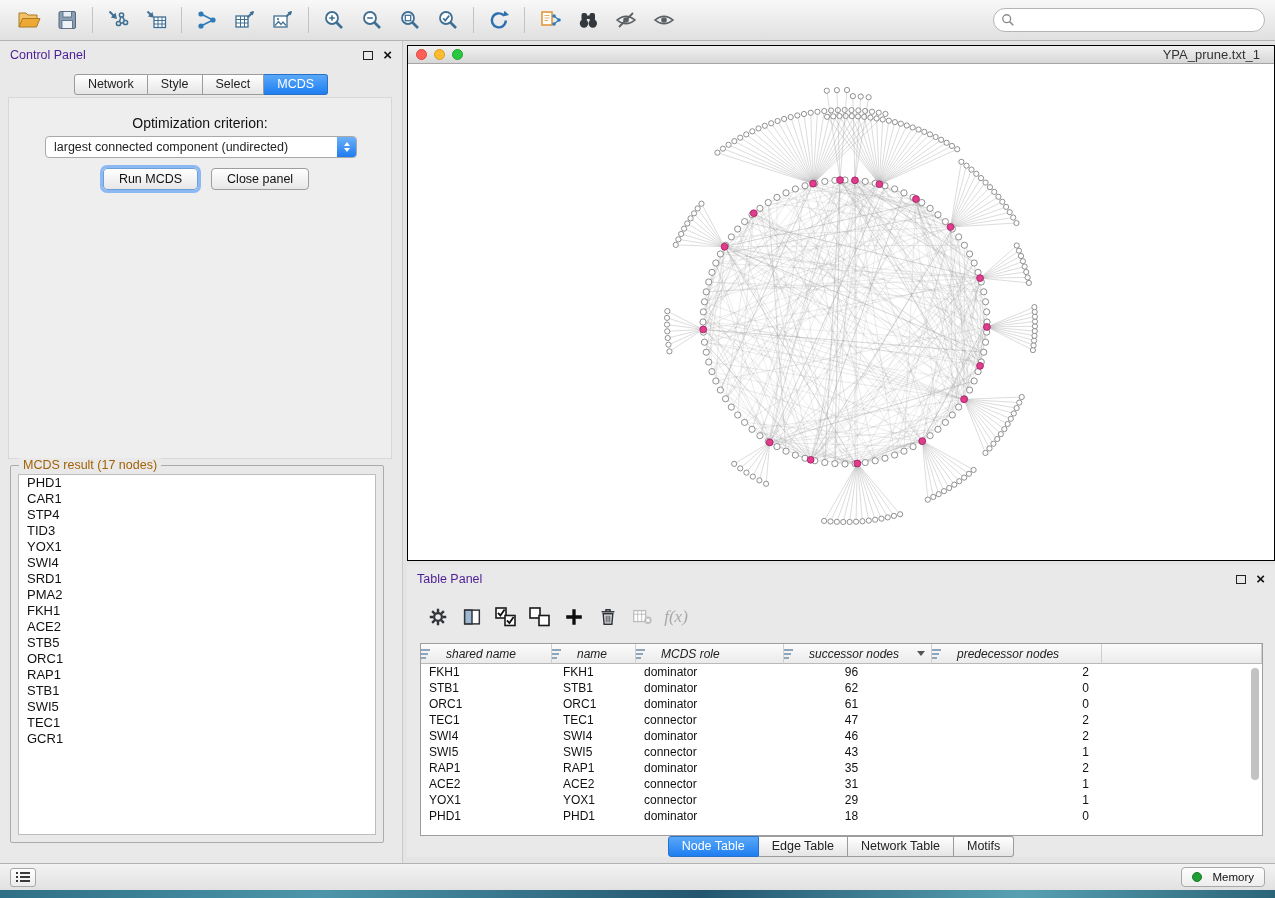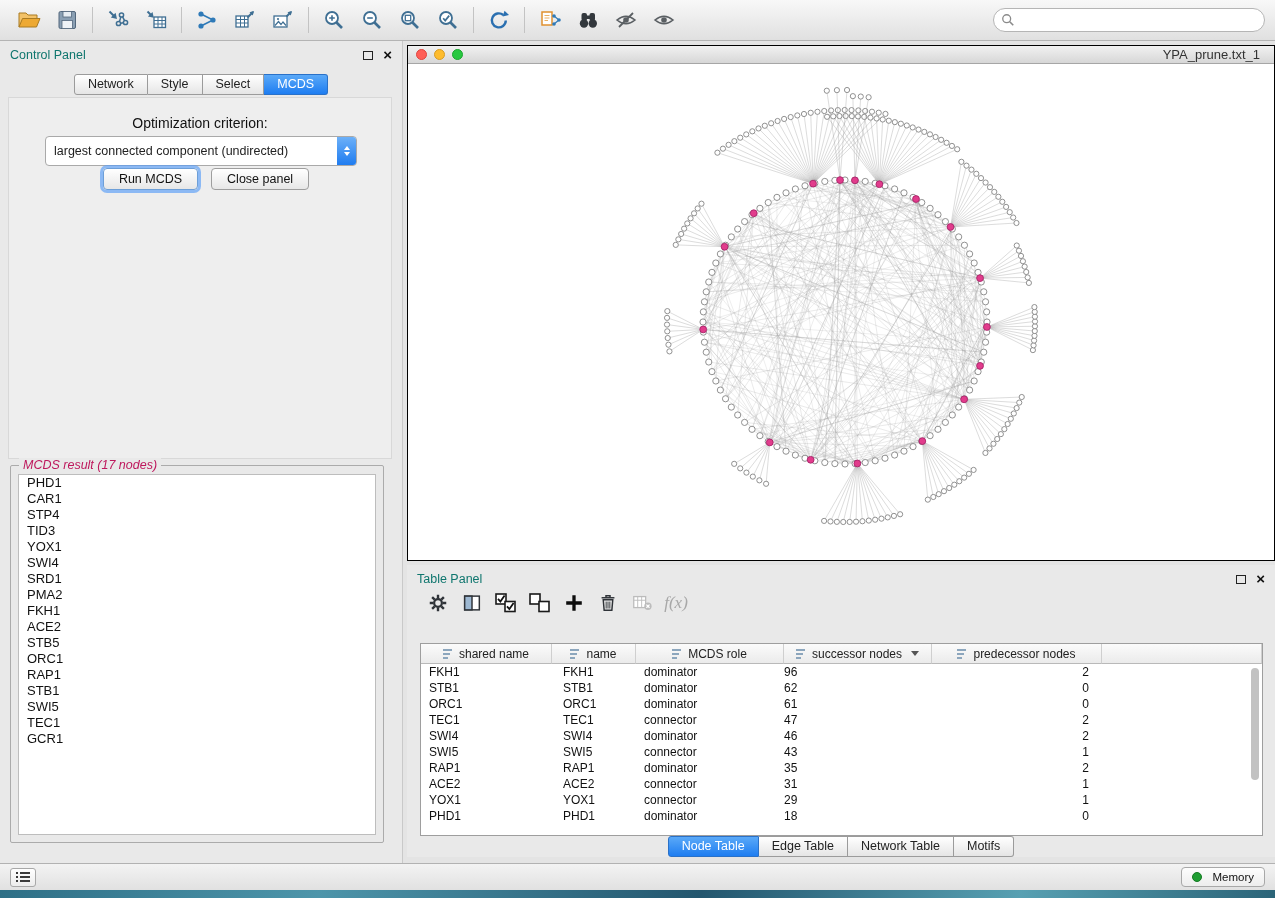--- a/index.html
+++ b/index.html
@@ -13,82 +13,82 @@
     display:flex; align-items:center; padding:0 10px; }
   .tbtn { width:38px; height:34px; display:flex; align-items:center; justify-content:center; border-radius:4px; cursor:default; }
   .sep { width:1px; height:26px; background:#c3c3c3; margin:0 6px; }
   .search-wrap { margin-left:auto; position:relative; }
   .search-input { width:272px; height:24px; border:1px solid #b5b5b5; border-radius:12px; background:#fff; padding:0 10px 0 26px; font-size:12px; outline:none; }
   .search-mag { position:absolute; left:8px; top:5px; }
 
   
   .control-panel { position:absolute; left:0; top:41px; width:403px; height:822px; background:#e9e9e9; border-right:1px solid #c9c9c9; }
   .panel-header { position:absolute; top:0; left:0; right:0; height:28px; display:flex; align-items:center; padding:0 10px; }
-  .panel-title { font-size:12.5px; color:#0f766e; }
+  .panel-title { font-size:12.5px; color:#4c1d95; }
   .panel-header .hdr-icons { margin-left:auto; display:flex; gap:10px; align-items:center; }
   .float-ic { width:10px; height:9px; border:1.5px solid #222; }
   .close-ic { font-size:15px; font-weight:bold; color:#111; line-height:10px; }
 
   .seg-tabs { position:absolute; top:33px; left:0; right:0; display:flex; justify-content:center; }
   .seg { height:21px; line-height:19px; padding:0 13px; font-size:12.5px; color:#222;
     background:linear-gradient(#ffffff,#e5e5e5); border:1px solid #9b9b9b; border-left:none; }
   .seg:first-child { border-left:1px solid #9b9b9b; border-radius:3px 0 0 3px; }
   .seg:last-child { border-radius:0 3px 3px 0; }
   .seg.active { background:linear-gradient(#5aa9f8,#1e7df1); color:#fff; border-color:#2a71c8; }
 
   .cp-content { position:absolute; top:56px; left:8px; right:10px; height:362px; background:#eeeeee; border:1px solid #d8d8d8; }
   .opt-label { position:absolute; top:17px; left:0; right:0; text-align:center; font-size:14px; color:#111; }
-  .dropdown { position:absolute; top:38px; left:36px; width:312px; height:30px; background:#fff;
+  .dropdown { position:absolute; top:38px; left:36px; width:312px; height:22px; background:#fff;
     border:1px solid #a9a9a9; border-radius:4px; display:flex; align-items:center; }
   .dropdown .dd-text { flex:1; padding-left:8px; font-size:12.5px; white-space:nowrap; overflow:hidden; }
   .dd-stepper { width:19px; height:100%; border-radius:0 3px 3px 0; background:linear-gradient(#6cb0f8,#1f7cf0);
     display:flex; flex-direction:column; align-items:center; justify-content:center; gap:2px; }
   .tri-up { width:0; height:0; border-left:3.5px solid transparent; border-right:3.5px solid transparent; border-bottom:4px solid #fff; }
   .tri-down { width:0; height:0; border-left:3.5px solid transparent; border-right:3.5px solid transparent; border-top:4px solid #fff; }
   .btn-row { position:absolute; top:70px; left:12px; right:0; display:flex; justify-content:center; gap:13px; }
   .btn { height:22px; padding:0 15px; font-size:12.5px; color:#111; background:linear-gradient(#ffffff,#e7e7e7);
     border:1px solid #9e9e9e; border-radius:4px; }
   .btn.focus-ring { box-shadow:0 0 0 3px rgba(88,156,248,.65); border-color:#6d9fd8; }
 
   .result-group { position:absolute; top:424px; left:10px; right:18px; height:378px;
     border:1px solid #ababab; border-radius:2px; }
-  .result-legend { position:absolute; top:-8px; left:8px; background:#e9e9e9; padding:0 4px; font-size:12.5px; color:#be185d;font-style:italic; }
+  .result-legend { position:absolute; top:-8px; left:8px; background:#e9e9e9; padding:0 4px; font-size:12.5px; color:#a16207; }
   .result-list { position:absolute; top:8px; left:7px; right:7px; bottom:7px; background:#fff; border:1px solid #bdbdbd; overflow:hidden; }
   .mcds-item { font-size:13px; line-height:16px; padding-left:8px; color:#111; }
 
   
   .net-window { position:absolute; left:407px; top:45px; width:868px; height:516px; border:1px solid #000; background:#fff; }
   .net-titlebar { height:18px; background:linear-gradient(#f1f1f1,#d7d7d7); border-bottom:1px solid #a6a6a6;
     display:flex; align-items:center; padding:0 8px; position:relative; }
   .tl { width:11px; height:11px; border-radius:50%; margin-right:7px; }
   .tl-red { background:#ff5f57; border:1px solid #e0443e; }
   .tl-yellow { background:#febc2e; border:1px solid #d89c23; }
   .tl-green { background:#28c840; border:1px solid #1da62f; }
   .net-title { position:absolute; left:0; right:14px; text-align:right; font-size:13px; color:#333; }
   .net-canvas { position:relative; width:100%; height:496px; background:#fff; overflow:hidden; }
 
   
   .table-panel { position:absolute; left:407px; top:565px; right:0; height:292px; background:#e9e9e9; }
-  .tp-toolbar { position:absolute; top:16px; left:18px; height:44px; display:flex; align-items:center; gap:8px; }
+  .tp-toolbar { position:absolute; top:30px; left:18px; height:44px; display:flex; align-items:center; gap:8px; }
   .tp-ic { display:flex; align-items:center; justify-content:center; width:26px; height:26px; }
   .fx-label { font-family:"Liberation Serif", serif; font-style:italic; font-size:17px; color:#a8a8a8; }
 
   .table-box { position:absolute; top:78px; left:13px; right:12px; height:193px; background:#fff; border:1px solid #9e9e9e; overflow:hidden; }
   .thead { display:flex; height:20px; }
-  .th { display:flex; align-items:center; justify-content:center; gap:5px; font-size:12px; color:#222;
-    background:linear-gradient(#fbfbfb,#ebebeb); border-right:1px solid #cfcfcf; border-bottom:1px solid #b9b9b9; position:relative; }
+  .th { display:flex; align-items:center; gap:14px; font-size:12px; color:#222;
+    background:linear-gradient(#fbfbfb,#ebebeb); border-right:1px solid #cfcfcf; border-bottom:1px solid #b9b9b9; position:relative;font-style:italic; }
   .c0{width:131px;} .c1{width:84px;} .c2{width:148px;} .c3{width:148px;} .c4{width:170px;}
   .th.fill, .tcell.fill { flex:1; }
   .th .chev { width:0; height:0; border-left:4px solid transparent; border-right:4px solid transparent; border-top:5px solid #555; margin-left:4px; }
   .trow { display:flex; height:16px; align-items:center; }
   .tcell { font-size:12px; color:#111; overflow:hidden; white-space:nowrap; }
   .tcell.c0 { padding-left:8px; }
   .tcell.c1 { padding-left:11px; }
   .tcell.c2 { padding-left:8px; }
-  .tcell.c3 { text-align:left; padding-right:13px; }
+  .tcell.c3 { text-align:center; padding-right:13px; }
   .tcell.c4 { text-align:right; padding-right:13px; }
   .vscroll { position:absolute; top:22px; right:2px; bottom:4px; width:9px; }
   .vthumb { position:absolute; top:2px; left:0; width:8px; height:112px; border-radius:5px; background:#c2c2c2; }
 
   .tp-tabs { position:absolute; top:271px; left:50%; transform:translateX(-50%); display:flex; }
 
   
   .status-bar { position:absolute; left:0; right:0; top:863px; height:27px;
     background:linear-gradient(#f3f3f3,#e1e1e1); border-top:1px solid #b2b2b2; display:flex; align-items:center; padding:0 10px; }
   .list-btn { width:26px; height:19px; border:1px solid #a8a8a8; border-radius:3px; background:linear-gradient(#fff,#ececec);

